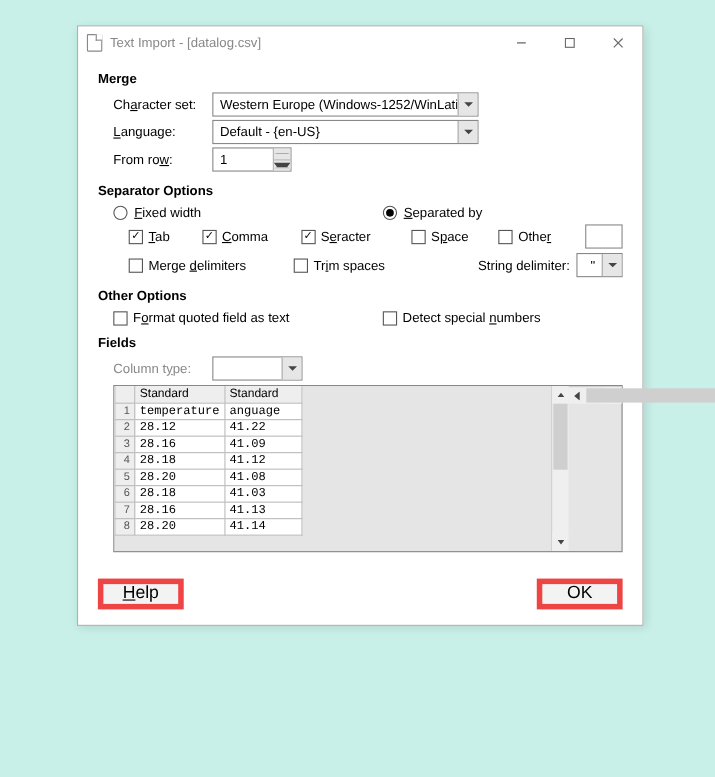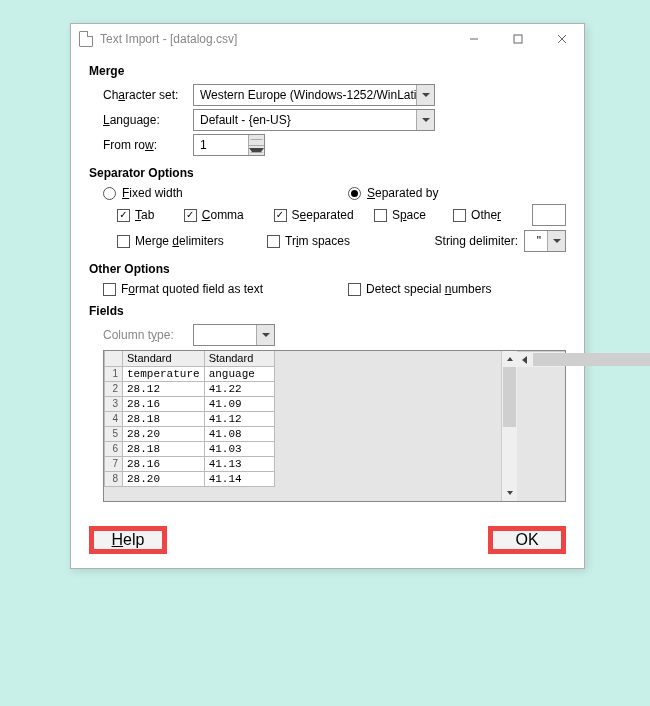--- a/index.html
+++ b/index.html
@@ -330,21 +330,21 @@
       <div class="cb-group" style="width:62px">
         <div class="cb checked"></div>
         <span><span class="under">T</span><span>ab</span></span>
       </div>
       <div class="cb-group" style="width:88px">
         <div class="cb checked"></div>
         <span><span class="under">C</span><span>omma</span></span>
       </div>
       <div class="cb-group" style="width:100px">
         <div class="cb checked"></div>
-        <span><span>S</span><span class="under">e</span><span>eparated</span></span>
+        <span><span>S</span><span class="under">e</span><span>racter</span></span>
       </div>
       <div class="cb-group" style="width:76px">
         <div class="cb"></div>
         <span><span>S</span><span class="under">p</span><span>ace</span></span>
       </div>
       <div class="cb-group" style="width:76px">
         <div class="cb"></div>
         <span><span>Othe</span><span class="under">r</span></span>
       </div>
       <div class="small-input"></div>

